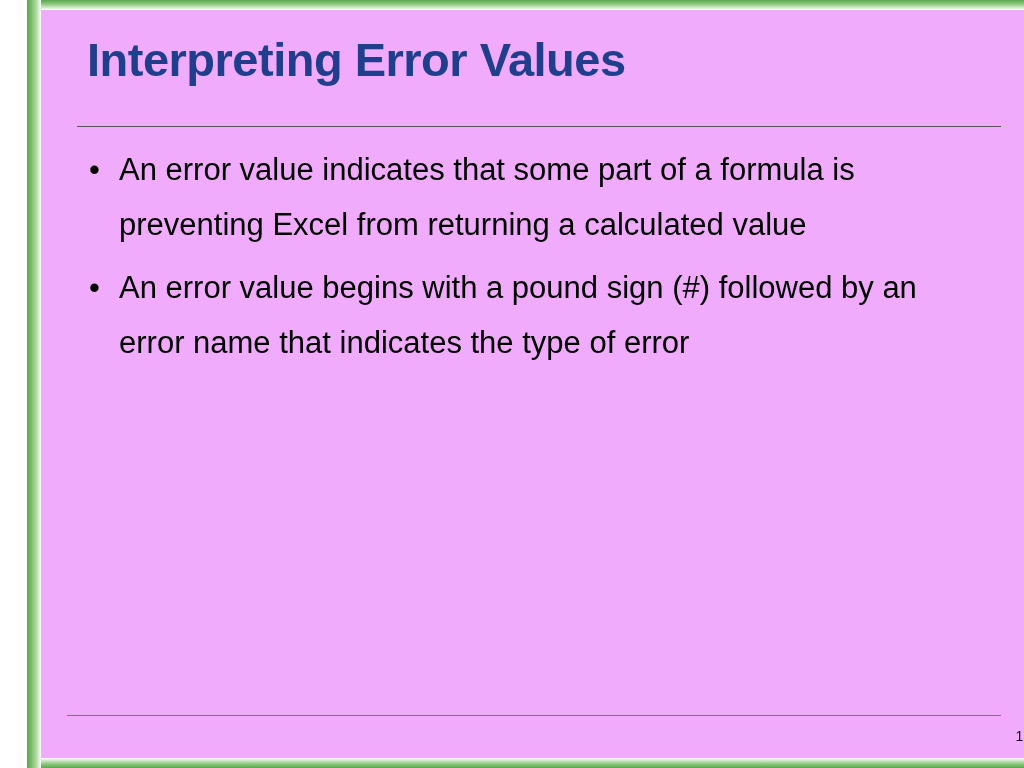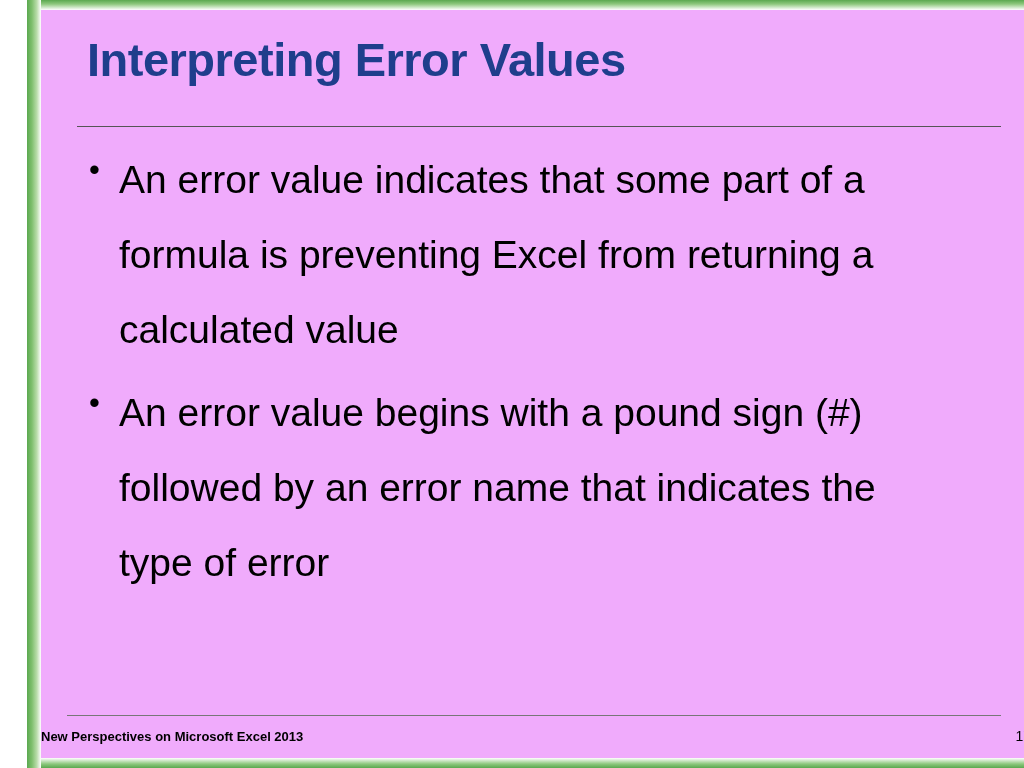--- a/index.html
+++ b/index.html
@@ -91,22 +91,22 @@
     width: 38px;
     color: #000000;
     font-size: 31px;
     line-height: 55px;
     text-align: left;
     padding-left: 8px;
     box-sizing: border-box;
   }
   .bullet-text {
     flex: 1 1 auto;
-    font-size: 39px;
-    line-height: 75px;
+    font-size: 31px;
+    line-height: 55px;
     color: #000000;
     max-width: 840px;
   }
 
   .footer-rule {
     position: absolute;
     left: 40px;
     bottom: 52px;
     width: 934px;
     height: 1px;
@@ -147,16 +147,15 @@
       <span class="bullet-mark">•</span>
       <span class="bullet-text">An error value indicates that some part of a formula is preventing Excel from returning a calculated value</span>
     </div>
     <div class="bullet">
       <span class="bullet-mark">•</span>
       <span class="bullet-text">An error value begins with a pound sign (#) followed by an error name that indicates the type of error</span>
     </div>
   </div>
 
   <div class="footer-rule"></div>
-  <div class="footer-text">New Perspectives on Microsoft Excel 2013</div>
   <div class="page-number">17</div>
 
 </div>
 
 </body></html>

